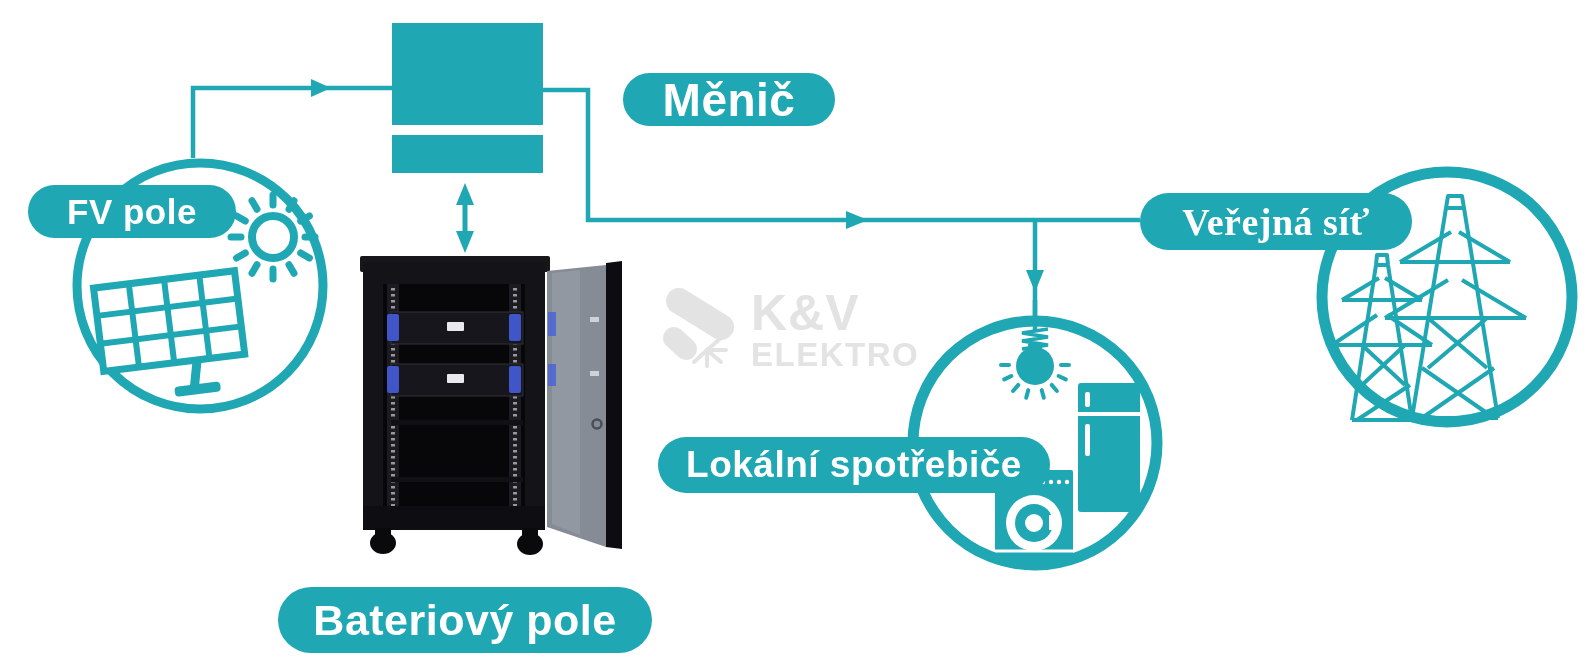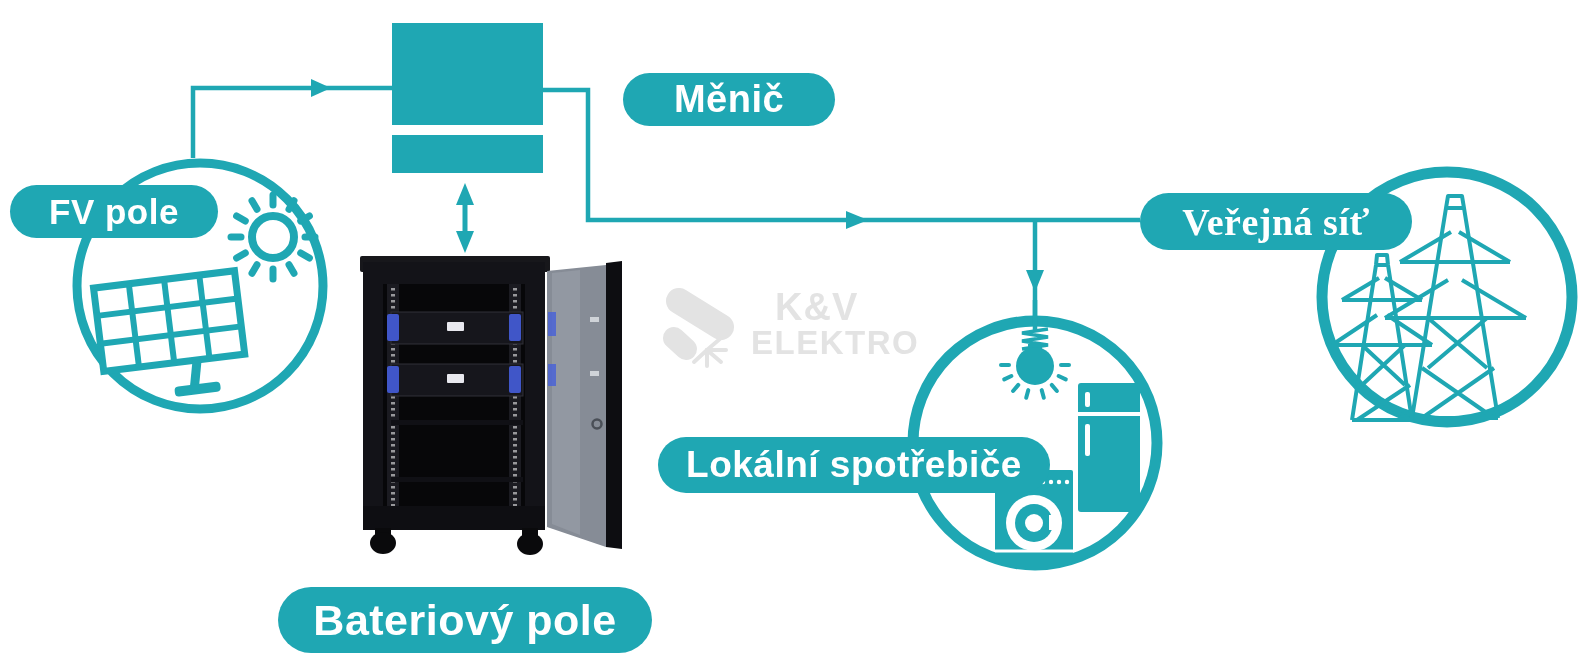--- a/index.html
+++ b/index.html
@@ -6,31 +6,31 @@
   .canvas{
     position:relative;width:1590px;height:661px;background:var(--background,#ffffff);
     overflow:hidden;font-family:"Liberation Sans",sans-serif;
   }
   .layer{position:absolute;left:0;top:0;}
   .pill{
     position:absolute;display:flex;align-items:center;justify-content:center;
     background:var(--teal,#1fa7b3);color:#fff;font-weight:bold;
     border-radius:999px;letter-spacing:.5px;z-index:30;white-space:nowrap;
   }
-  .pill-fv{left:10px;top:185px;width:208px;height:53px;font-size:35px;}
-  .pill-menic{left:623px;top:73px;width:212px;height:53px;font-size:38px;}
+  .pill-fv{left:28px;top:185px;width:208px;height:53px;font-size:35px;}
+  .pill-menic{left:623px;top:73px;width:212px;height:53px;font-size:46px;}
   .pill-bat{left:278px;top:587px;width:374px;height:66px;font-size:43px;}
   .pill-lok{left:658px;top:402px;width:392px;height:56px;font-size:37px;margin-top:35px;}
   .pill-ver{left:1140px;top:193px;width:272px;height:57px;font-size:38px;font-family:Liberation Serif, serif;}
   .inv-block{position:absolute;background:var(--teal,#1fa7b3);z-index:10;}
   .inv-top{left:392px;top:23px;width:151px;height:102px;}
   .inv-bottom{left:392px;top:135px;width:151px;height:38px;}
   .watermark{position:absolute;left:663px;top:288px;z-index:5;display:flex;gap:12px;}
   .wm-text{color:var(--watermark-gray,#e3e3e3);font-weight:bold;line-height:1;}
-  .wm-line1{font-size:38px;letter-spacing:1px;margin-left:24px;}
+  .wm-line1{font-size:50px;letter-spacing:1px;}
   .wm-line2{font-size:33px;margin-top:0;letter-spacing:1.5px;}
   svg{display:block;}
   .s-teal{stroke:var(--teal,#1fa7b3);fill:none;}
   .f-teal{fill:var(--teal,#1fa7b3);}
   .f-white{fill:#ffffff;}
   .s-gray{stroke:var(--watermark-gray,#e3e3e3);fill:none;}
 </style>
 </head>
 <body>
 

